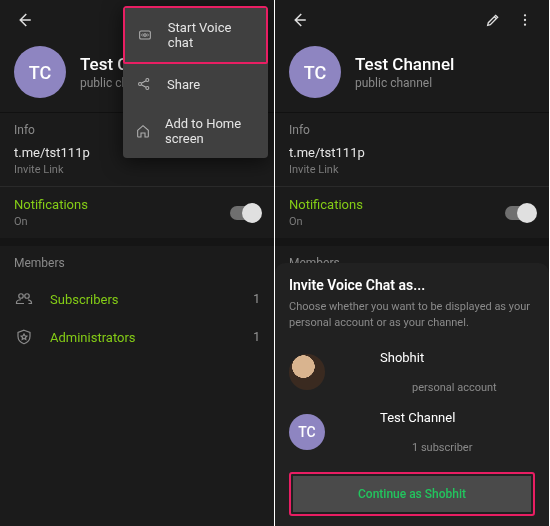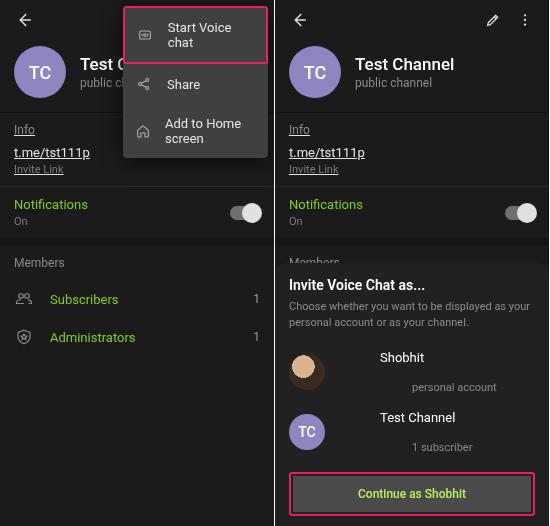--- a/index.html
+++ b/index.html
@@ -10,21 +10,21 @@
   .iconbtn { width:32px; height:32px; display:flex; align-items:center; justify-content:center; color:#e0e0e0; cursor:pointer; border-radius:4px; }
   .spacer { flex:1; }
   .profile { display:flex; align-items:center; padding:6px 14px 14px 14px; }
   .avatar { width:52px; height:52px; border-radius:50%; background:#8e85c1; color:#fff; display:flex; align-items:center; justify-content:center; font-size:18px; font-weight:500; }
   .avatar.sm { width:36px; height:36px; font-size:14px; }
   .avatar.img { background:radial-gradient(circle at 40% 35%, #d9b48f 0 35%, #3a2a20 36% 100%); }
   .ptext { margin-left:14px; }
   .title { font-size:17px; font-weight:500; color:#fff; }
   .sub { font-size:12px; color:#8a8a8a; margin-top:2px; }
   .section { padding:10px 14px; border-top:8px solid #111; }
-  .sec-first { border-top:1px solid #111;text-decoration:underline; }
+  .sec-first { border-top:1px solid #111; }
   .hdr { font-size:12px; color:#8a8a8a; margin-bottom:8px; }
   .link { font-size:13px; color:#e5e5e5; }
   .small { font-size:11px; color:#7a7a7a; margin-top:3px; }
   .row { display:flex; align-items:center; padding:10px 14px; }
   .row .label { font-size:13px; color:#84cc16; }
   .row .count { font-size:12px; color:#9a9a9a; }
   .rowicon { width:20px; margin-right:16px; color:#8a8a8a; display:flex; justify-content:center; }
   .toggle { width:30px; height:14px; background:#6f6f6f; border-radius:10px; position:relative; }
   .toggle::after { content:""; position:absolute; right:-2px; top:-3px; width:20px; height:20px; border-radius:50%; background:#e0e0e0; }
   .menu { position:absolute; top:6px; right:6px; width:145px; background:#404040; border-radius:4px; box-shadow:0 4px 20px rgba(0,0,0,.6); overflow:hidden; }
@@ -32,21 +32,21 @@
   .mitem .micon { width:18px; margin-right:14px; color:#b0b0b0; display:flex; justify-content:center; }
   .hl { border:2px solid #e91e63; border-radius:2px; }
   .sheet { position:absolute; left:0; right:0; bottom:0; background:#212121; border-top-left-radius:10px; border-top-right-radius:10px; padding:14px 14px 10px 14px; }
   .sheet-title { font-size:14px; font-weight:600; color:#fff; margin-bottom:6px; }
   .sheet-desc { font-size:11px; color:#8a8a8a; line-height:1.4; margin-bottom:12px; }
   .opt { display:flex; align-items:center; padding:8px 0; cursor:pointer;gap:43px; }
   .opt .otext { margin-left:12px; }
   .oname { font-size:13px; color:#fff; }
   .osub { font-size:11px; color:#8a8a8a; margin-top:16px;padding-left:32px; }
   .cta { margin-top:10px; padding:2px; border:2px solid #e91e63; border-radius:3px; }
-  .cta-inner { background:#4a4a4a; color:#bef264; text-align:center; padding:11px 0; font-size:12px; font-weight:500; cursor:pointer; }
+  .cta-inner { background:#4a4a4a; color:#22c55e; text-align:center; padding:11px 0; font-size:12px; font-weight:500; cursor:pointer; }
   .divider { height:8px; background:#151515; }
   svg { display:block; }
 </style>
 </head>
 <body>
 
 <div class="wrap">
 
   <div class="pane">
     <div class="topbar">

